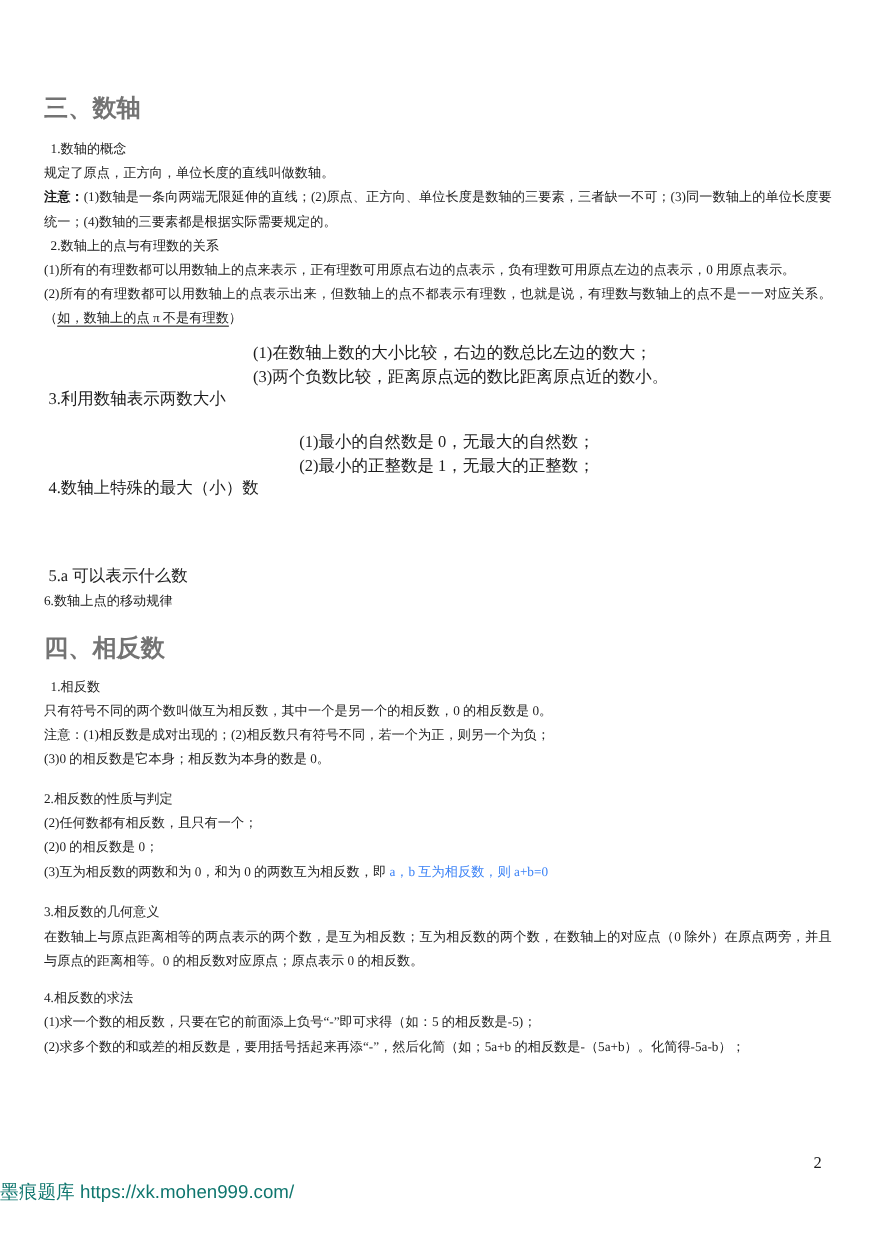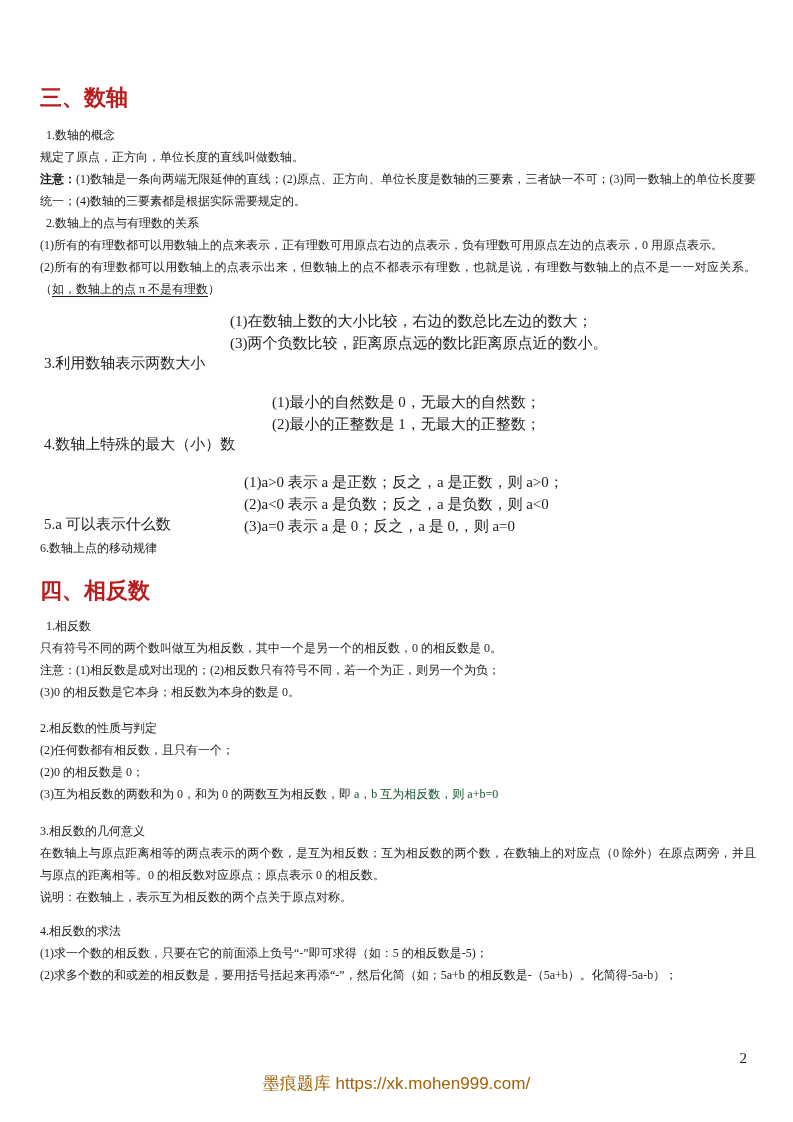--- a/index.html
+++ b/index.html
@@ -14,36 +14,36 @@
   }
   .content {
     position: absolute;
     left: 40px;
     top: 84px;
     width: 716px;
   }
   .red-h {
     font-family: "Liberation Sans", "DejaVu Sans", sans-serif;
     font-weight: bold;
-    color: #b91c1c;
+    color: #737373;
     font-size: 22px;
     line-height: 28px;
     margin: 0 0 12px 0;
   }
   .red-h2 { margin-top: 18px; margin-bottom: 10px; }
   .t {
     font-size: 12px;
     line-height: 22px;
     margin: 0;
     text-align: justify;
   }
   .st { padding-left: 6px; }
   .bold { font-weight: bold; }
   .underline { text-decoration: underline; text-underline-offset: 3px; }
-  .red { color: #14532d; }
+  .red { color: #3b82f6; }
   .row { display: flex; align-items: flex-start; }
   .row .label {
     flex: 0 0 auto;
     white-space: nowrap;
     font-size: 15px;
     line-height: 22px;
     padding-left: 4px;
     margin-top: 42px;
   }
   .row .items { flex: 1 1 auto; }
@@ -63,25 +63,25 @@
     right: 46px;
     font-size: 15px;
     line-height: 20px;
     color: #1c1c1c;
   }
   .footer {
     position: absolute;
     top: 1072px;
     left: 0;
     width: 793px;
-    text-align: center;
+    text-align: left;
     font-family: "Liberation Sans", "DejaVu Sans", sans-serif;
     font-size: 17px;
     line-height: 24px;
-    color: #a16207;
+    color: #0f766e;
   }
 </style>
 </head>
 <body>
 
 <div class="page">
   <div class="content">
 
     <h1 class="red-h">三、数轴</h1>
 
@@ -104,44 +104,38 @@
     <div class="row mt17">
       <div class="label w228">4.数轴上特殊的最大（小）数</div>
       <div class="items">
         <div>(1)最小的自然数是 0，无最大的自然数；</div>
         <div>(2)最小的正整数是 1，无最大的正整数；</div>
       </div>
     </div>
 
     <div class="row mt16">
       <div class="label w200">5.a 可以表示什么数</div>
-      <div class="items">
-        <div>(1)a&gt;0 表示 a 是正数；反之，a 是正数，则 a&gt;0；</div>
-        <div>(2)a&lt;0 表示 a 是负数；反之，a 是负数，则 a&lt;0</div>
-        <div>(3)a=0 表示 a 是 0；反之，a 是 0,，则 a=0</div>
-      </div>
     </div>
 
     <p class="t">6.数轴上点的移动规律</p>
 
     <h1 class="red-h red-h2">四、相反数</h1>
 
     <p class="t st">1.相反数</p>
     <p class="t">只有符号不同的两个数叫做互为相反数，其中一个是另一个的相反数，0 的相反数是 0。</p>
     <p class="t">注意：(1)相反数是成对出现的；(2)相反数只有符号不同，若一个为正，则另一个为负；</p>
     <p class="t">(3)0 的相反数是它本身；相反数为本身的数是 0。</p>
 
     <p class="t mt14">2.相反数的性质与判定</p>
     <p class="t">(2)任何数都有相反数，且只有一个；</p>
     <p class="t">(2)0 的相反数是 0；</p>
     <p class="t"><span>(3)互为相反数的两数和为 0，和为 0 的两数互为相反数，即 </span><span class="red">a，b 互为相反数，则 a+b=0</span></p>
 
     <p class="t mt15">3.相反数的几何意义</p>
     <p class="t">在数轴上与原点距离相等的两点表示的两个数，是互为相反数；互为相反数的两个数，在数轴上的对应点（0 除外）在原点两旁，并且与原点的距离相等。0 的相反数对应原点；原点表示 0 的相反数。</p>
-    <p class="t">说明：在数轴上，表示互为相反数的两个点关于原点对称。</p>
 
     <p class="t mt12">4.相反数的求法</p>
     <p class="t">(1)求一个数的相反数，只要在它的前面添上负号“-”即可求得（如：5 的相反数是-5)；</p>
     <p class="t">(2)求多个数的和或差的相反数是，要用括号括起来再添“-”，然后化简（如；5a+b 的相反数是-（5a+b）。化简得-5a-b）；</p>
 
   </div>
 
   <div class="page-number">2</div>
   <div class="footer">墨痕题库 https://xk.mohen999.com/</div>
 </div>

